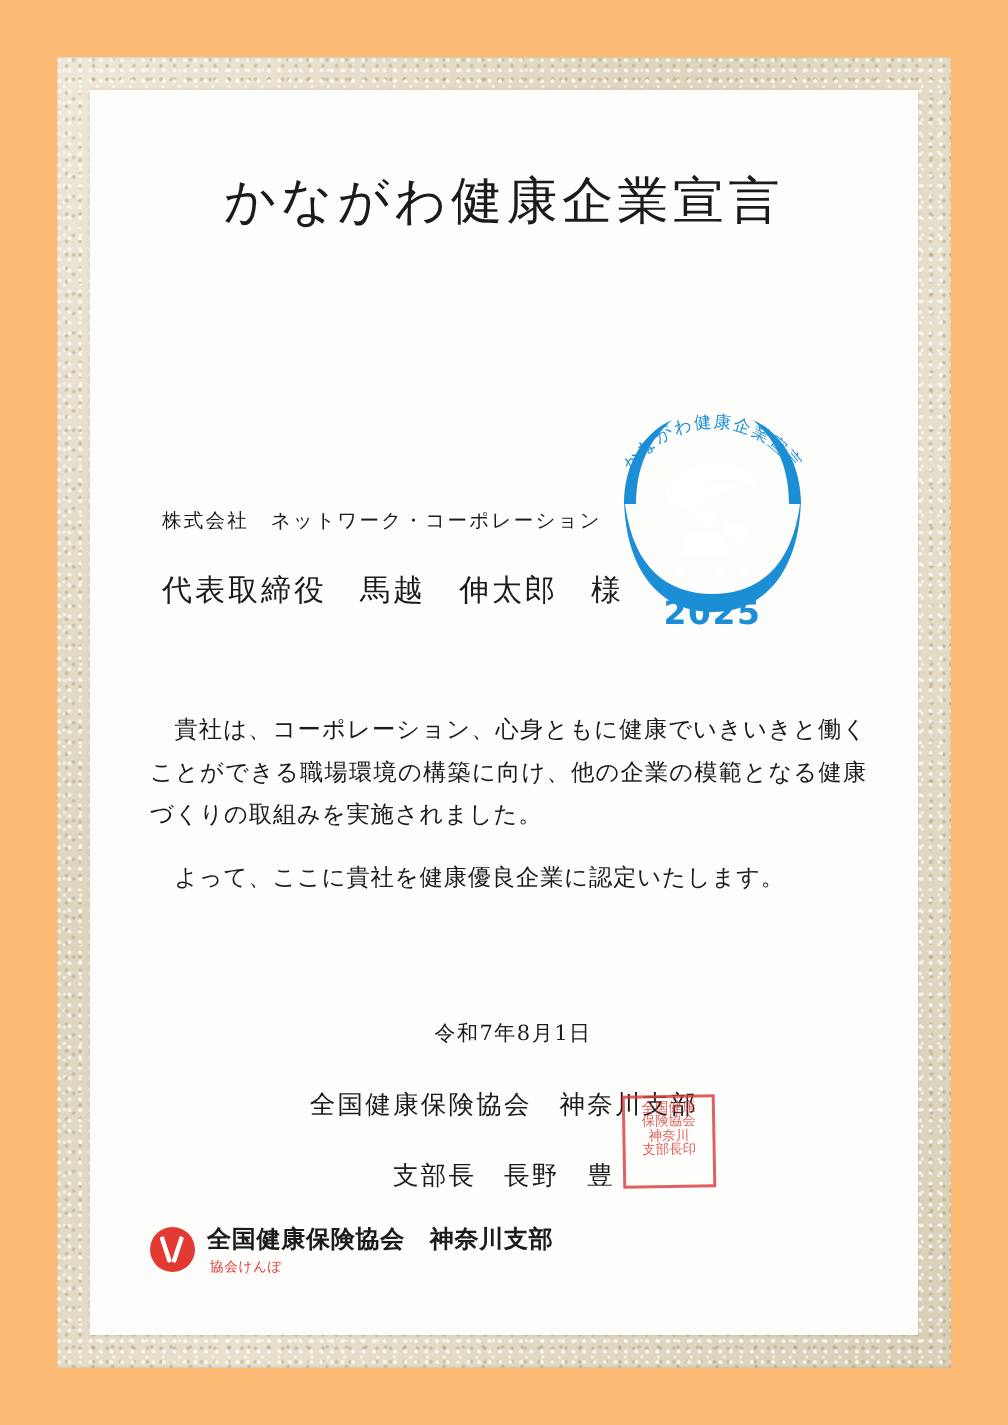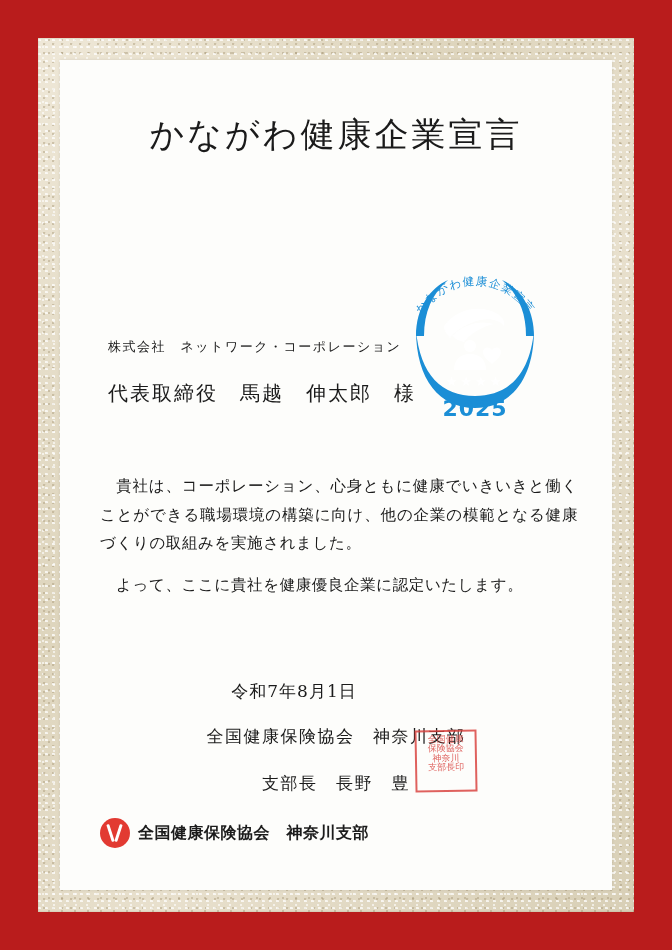--- a/index.html
+++ b/index.html
@@ -13,21 +13,21 @@
     font-family: "Liberation Serif", serif;
     overflow: hidden;
   }
 
   
   .page {
     position: absolute;
     left: 0; top: 0;
     width: 672px;
     height: 950px;
-    background: #b91c1c;
+    background: #fdba74;
   }
 
   
   .frame {
     position: absolute;
     left: 38px;
     top: 38px;
     width: 596px;
     height: 874px;
     background-color: #e4dcc8;
@@ -126,23 +126,24 @@
   .body-text p + p { margin-top: 13px; }
 
   
   .date-line {
     position: absolute;
     left: 0;
     top: 620px;
     width: 468px;
     text-align: center;
     font-family: "DejaVu Serif", serif;
-    font-size: 17px;
+    font-size: 14px;
     letter-spacing: 1px;
     color: #1b1b1b;
+    padding-left: 48px;
   }
   .signature {
     position: absolute;
     left: 0;
     top: 665px;
     width: 552px;
     text-align: center;
     font-family: "DejaVu Serif", serif;
     font-size: 17px;
     letter-spacing: 1.5px;
@@ -307,17 +308,18 @@
       <span class="seal-row">全国健康</span>
       <span class="seal-row">保険協会</span>
       <span class="seal-row">神奈川</span>
       <span class="seal-row">支部長印</span>
     </div>
 
     <div class="footer">
       <div class="footer-mark"></div>
       <div class="footer-text">
         <div class="footer-main">全国健康保険協会　神奈川支部</div>
+        <div class="footer-sub">協会けんぽ</div>
       </div>
     </div>
 
   </div>
 </div>
 
 </body></html>

